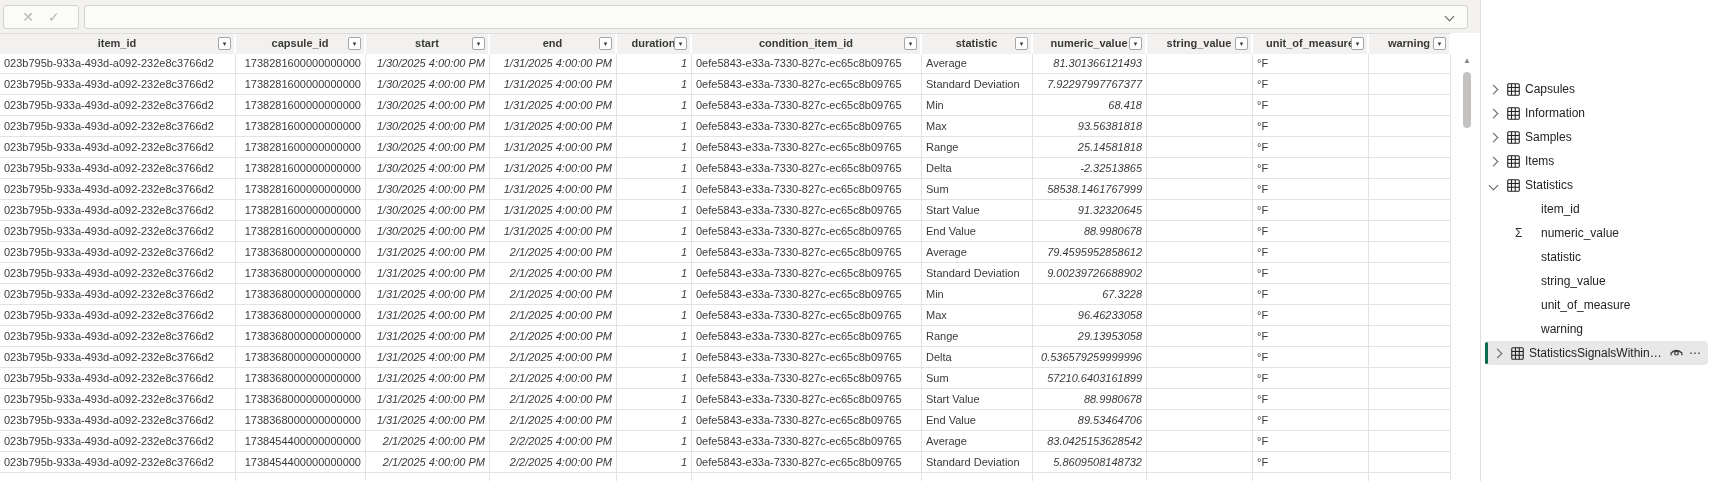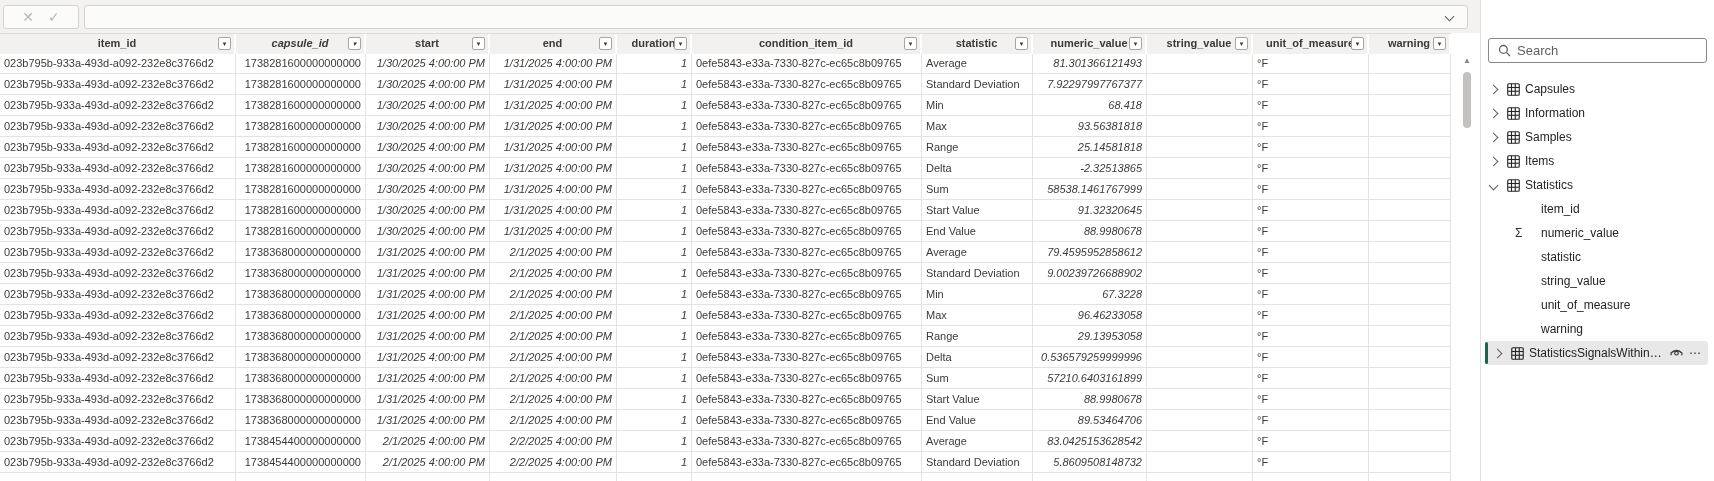--- a/index.html
+++ b/index.html
@@ -78,21 +78,21 @@
     </div>
     <div class="formula-input">
       <span></span>
       <span class="chev chev-down formula-chev"></span>
     </div>
   </div>
 
   <div class="table-area">
     <div class="grid-header" id="grid-header">
         <div class="hcell" style="width: 236px;"><span>item_id</span><span class="filter-btn">▾</span></div>
-        <div class="hcell" style="width: 130px; font-style: italic;"><span>capsule_id</span><span class="filter-btn">▾</span></div>
+        <div class="hcell" style="width: 130px;"><span>capsule_id</span><span class="filter-btn">▾</span></div>
         <div class="hcell" style="width: 124px;"><span>start</span><span class="filter-btn">▾</span></div>
         <div class="hcell" style="width: 127px;"><span>end</span><span class="filter-btn">▾</span></div>
         <div class="hcell" style="width: 75px;"><span>duration</span><span class="filter-btn">▾</span></div>
         <div class="hcell" style="width: 230px;"><span>condition_item_id</span><span class="filter-btn">▾</span></div>
         <div class="hcell" style="width: 111px;"><span>statistic</span><span class="filter-btn">▾</span></div>
         <div class="hcell" style="width: 114px;"><span>numeric_value</span><span class="filter-btn">▾</span></div>
         <div class="hcell" style="width: 106px;"><span>string_value</span><span class="filter-btn">▾</span></div>
         <div class="hcell" style="width: 116px;"><span>unit_of_measure</span><span class="filter-btn">▾</span></div>
         <div class="hcell" style="width: 82px;"><span>warning</span><span class="filter-btn">▾</span></div>
       </div>
@@ -372,27 +372,20 @@
         </div>
       </div>
   </div>
 
   <div class="vscroll">
     <span class="scroll-arrow">▲</span>
     <div class="scroll-thumb"></div>
   </div>
 
   <div class="data-panel">
-    <div class="searchbox">
-      <svg width="13" height="13" viewBox="0 0 13 13" fill="none">
-        <circle cx="5.4" cy="5.4" r="3.9" stroke="#605e5c" stroke-width="1.3"></circle>
-        <line x1="8.4" y1="8.4" x2="12" y2="12" stroke="#605e5c" stroke-width="1.3"></line>
-      </svg>
-      <span class="search-ph">Search</span>
-    </div>
     <div class="tree" id="tree">
         <div class="tree-row indent0">
           <span class="chev-slot">
             <span class="chev chev-right"></span>
           </span>
           <span class="icon-slot">
             <svg width="13" height="13" viewBox="0 0 13 13" fill="none">
     <rect x="0.75" y="0.75" width="11.5" height="11.5" rx="1" stroke="#252423" stroke-width="1.1"></rect>
     <line x1="0.75" y1="4.5" x2="12.25" y2="4.5" stroke="#252423" stroke-width="1.1"></line>
     <line x1="0.75" y1="8.25" x2="12.25" y2="8.25" stroke="#252423" stroke-width="1.1"></line>

